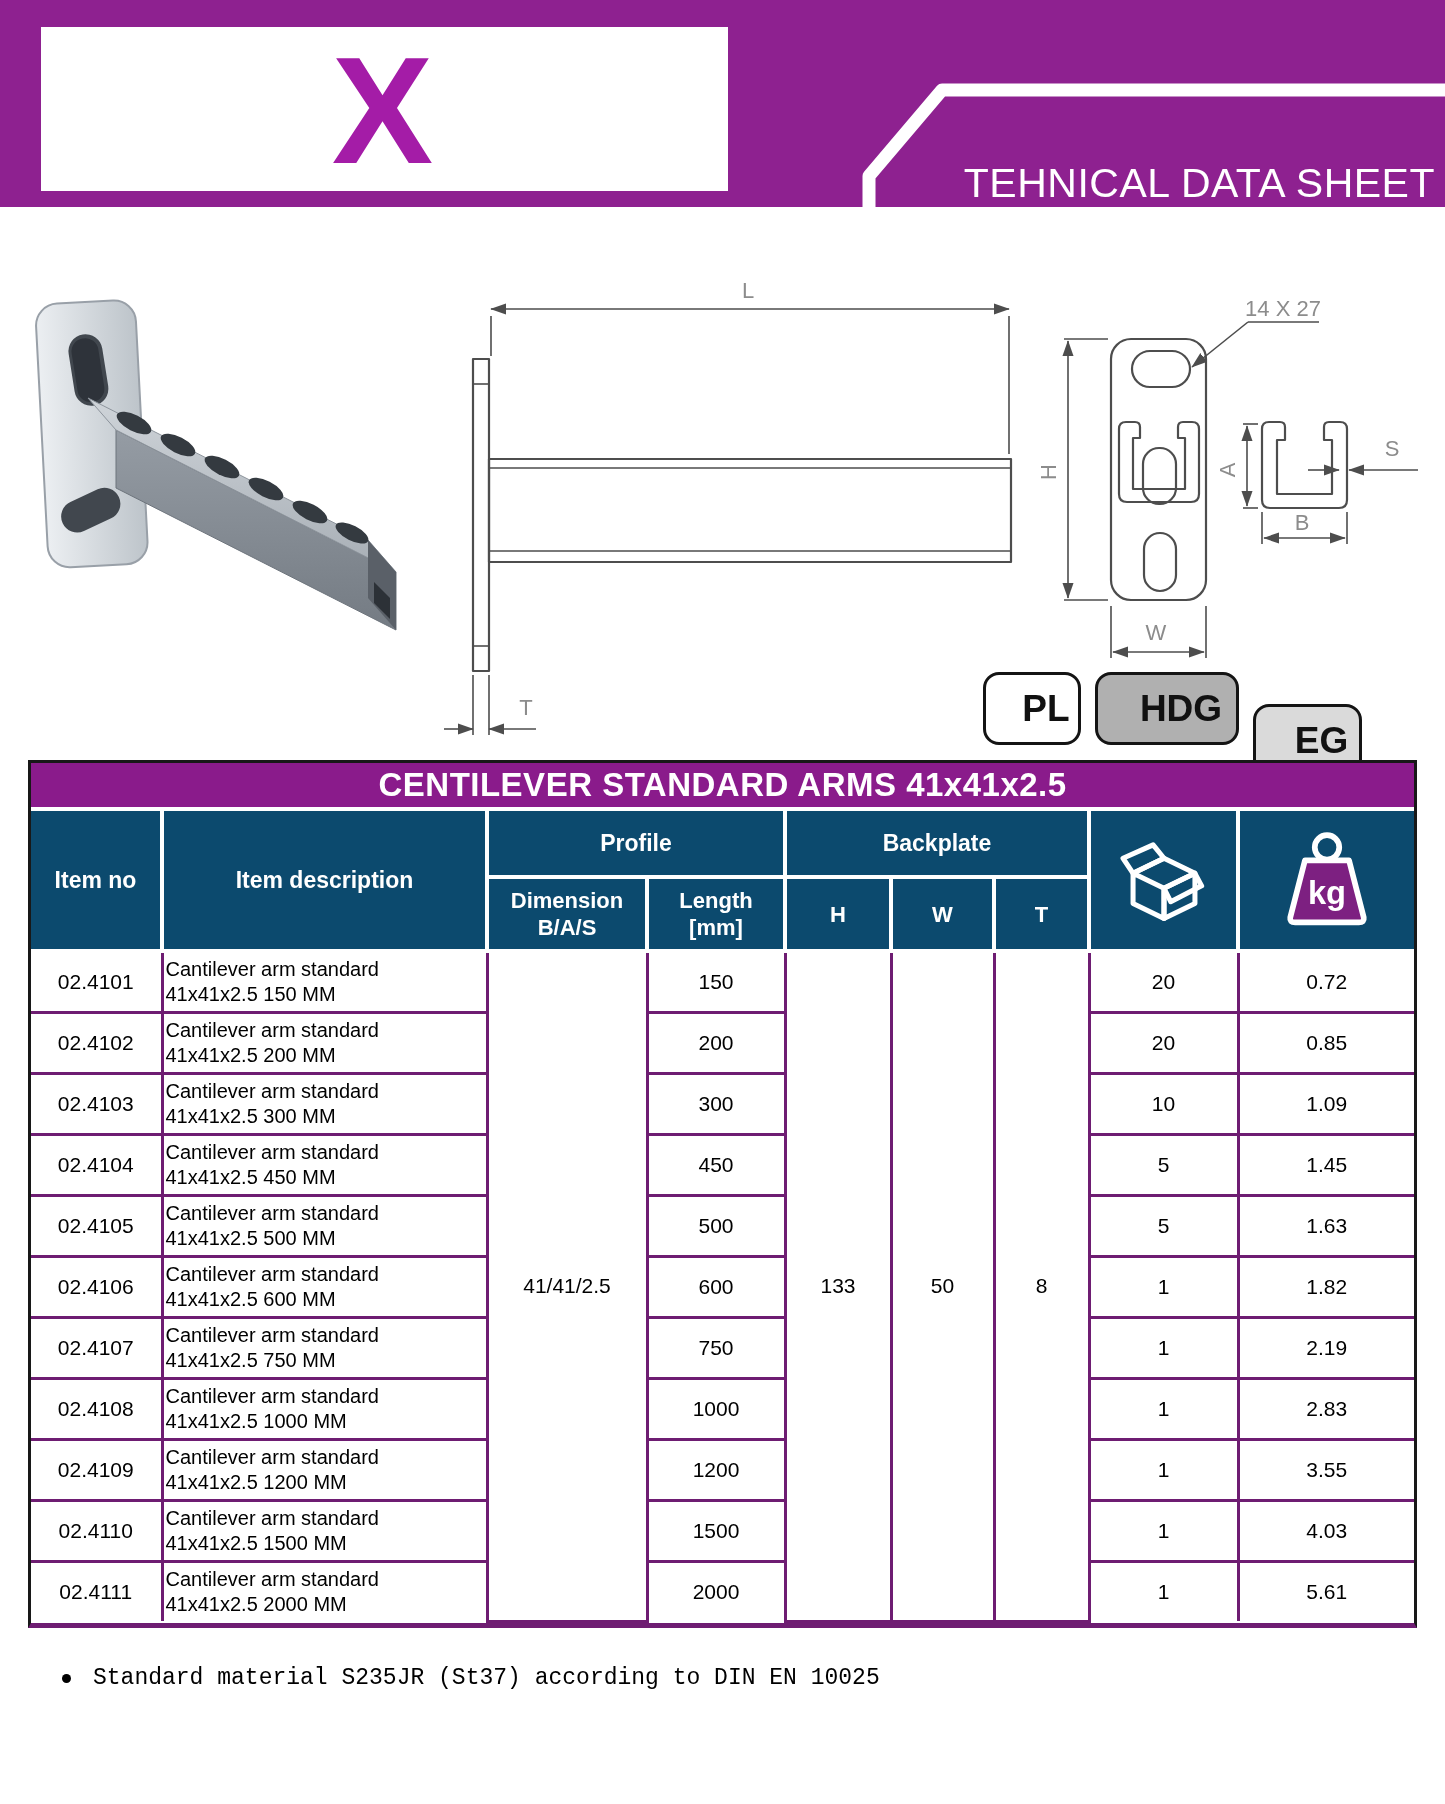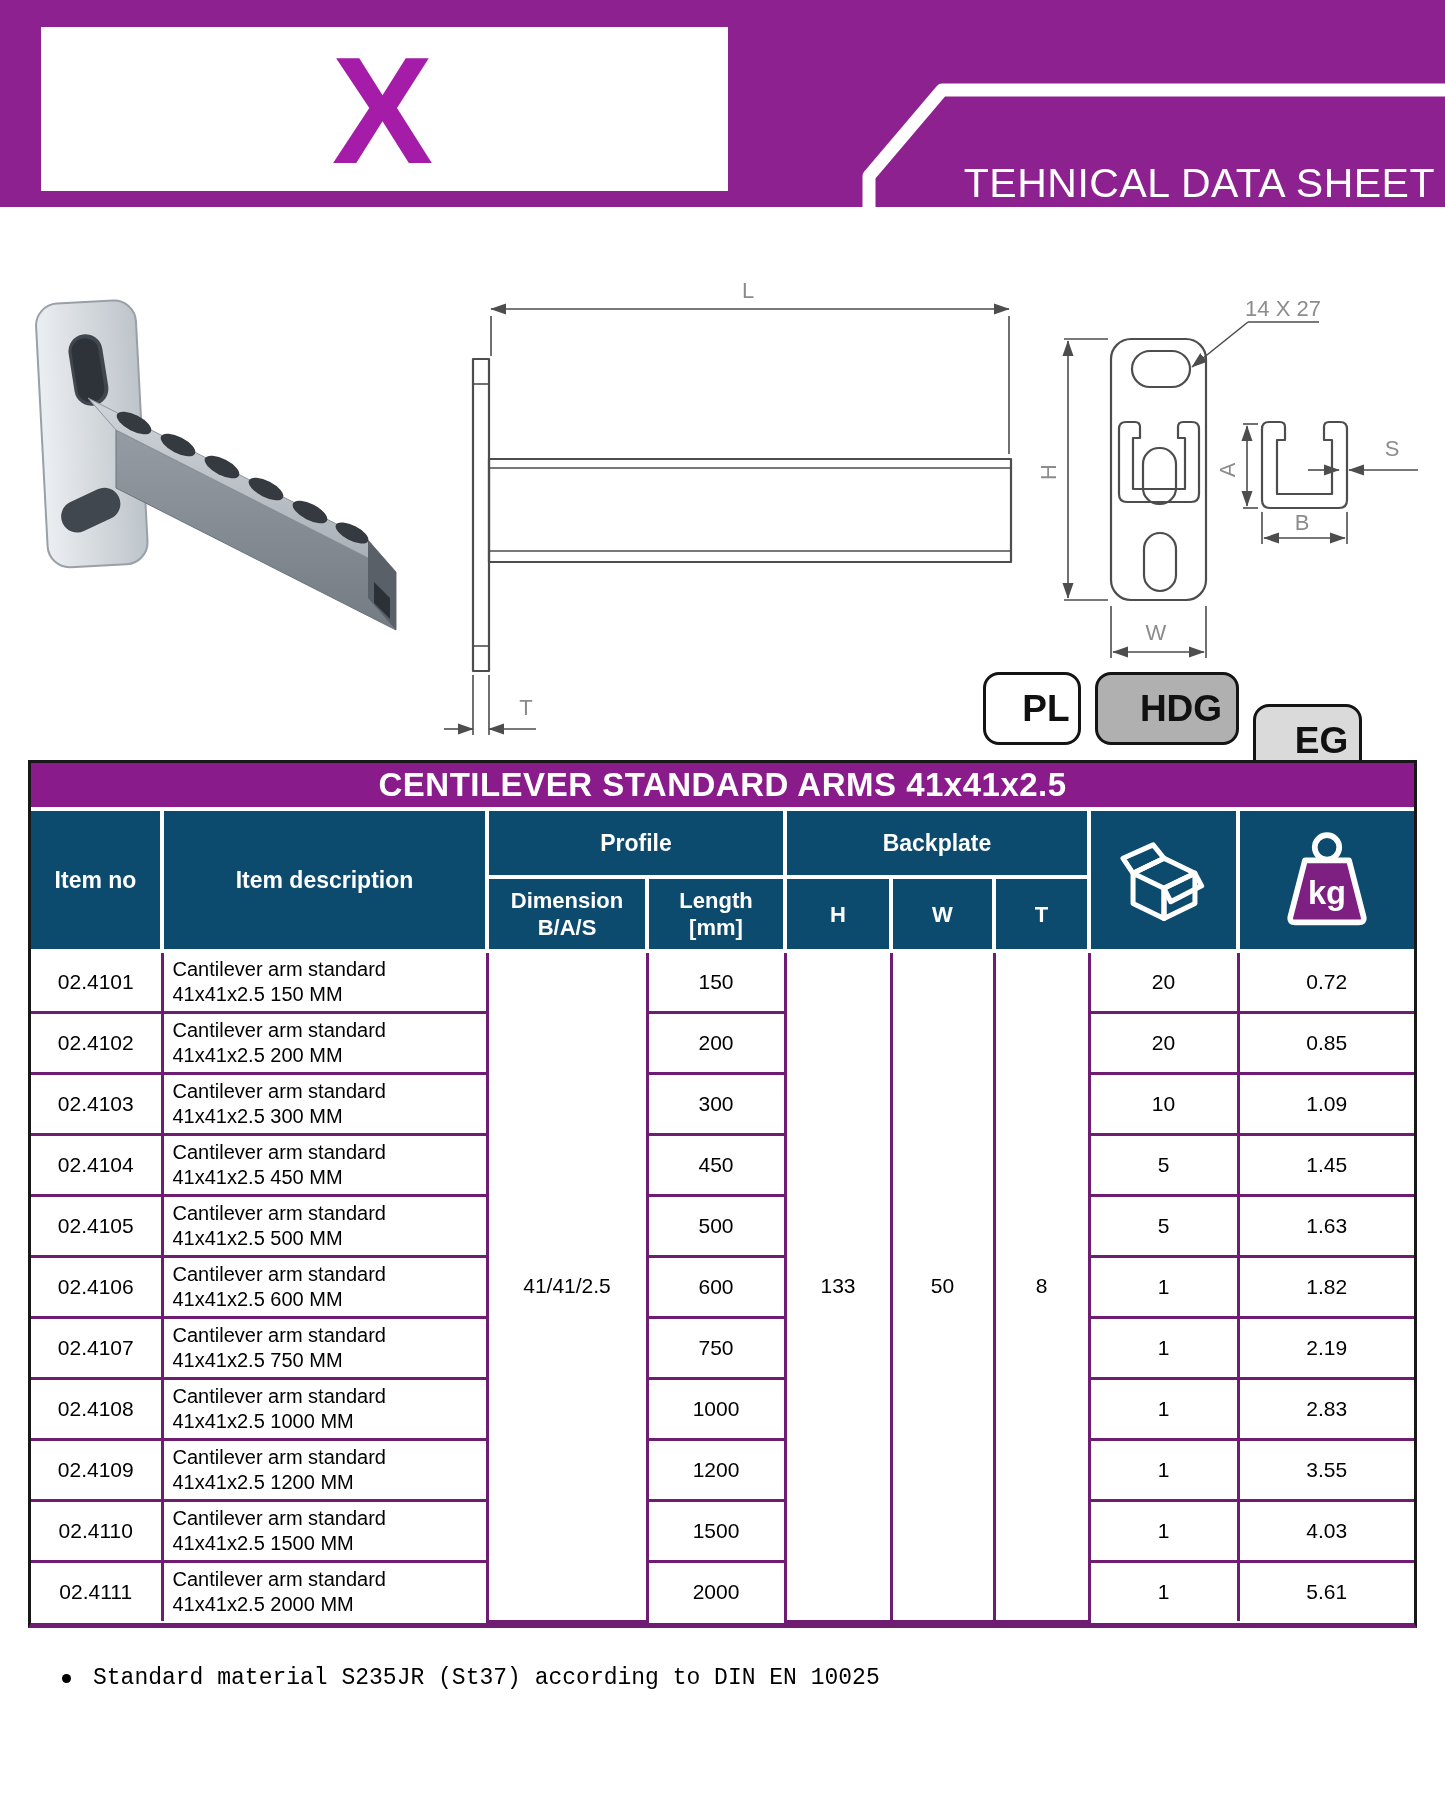--- a/index.html
+++ b/index.html
@@ -40,21 +40,21 @@
   thead .grp th{height:64px;font-size:23px;}
   thead .sub th{height:70px;font-size:22px;line-height:27px;}
   thead th:first-child{border-left:none;}
   thead th:last-child{border-right:none;}
   thead th{border-top:none;}
   tbody td{border:3px solid #6E1D72;background:#ffffff;color:#000;font-size:21px;
            text-align:center;height:58px;}
   tbody td:first-child{border-left:none;}
   tbody td.c-kg{border-right:none;}
   tbody tr:last-child td{border-bottom:none;}
-  td.c-desc{text-align:left;padding-left:9px;font-size:20px;line-height:25px;}
+  td.c-desc{text-align:left;padding-left:2px;font-size:20px;line-height:25px;}
   .icon-cell svg{display:block;margin:0 auto;}
 
   
   .notes{position:absolute;left:62px;top:1664px;}
   .note{display:flex;align-items:center;gap:22px;margin-bottom:15px;height:28px;font-family:Liberation Mono, monospace;}
   .note .dot{width:9px;height:9px;border-radius:50%;background:#000;flex:0 0 auto;}
   .note .txt{font-size:23px;color:#000;}
 </style>
 </head>
 <body>

